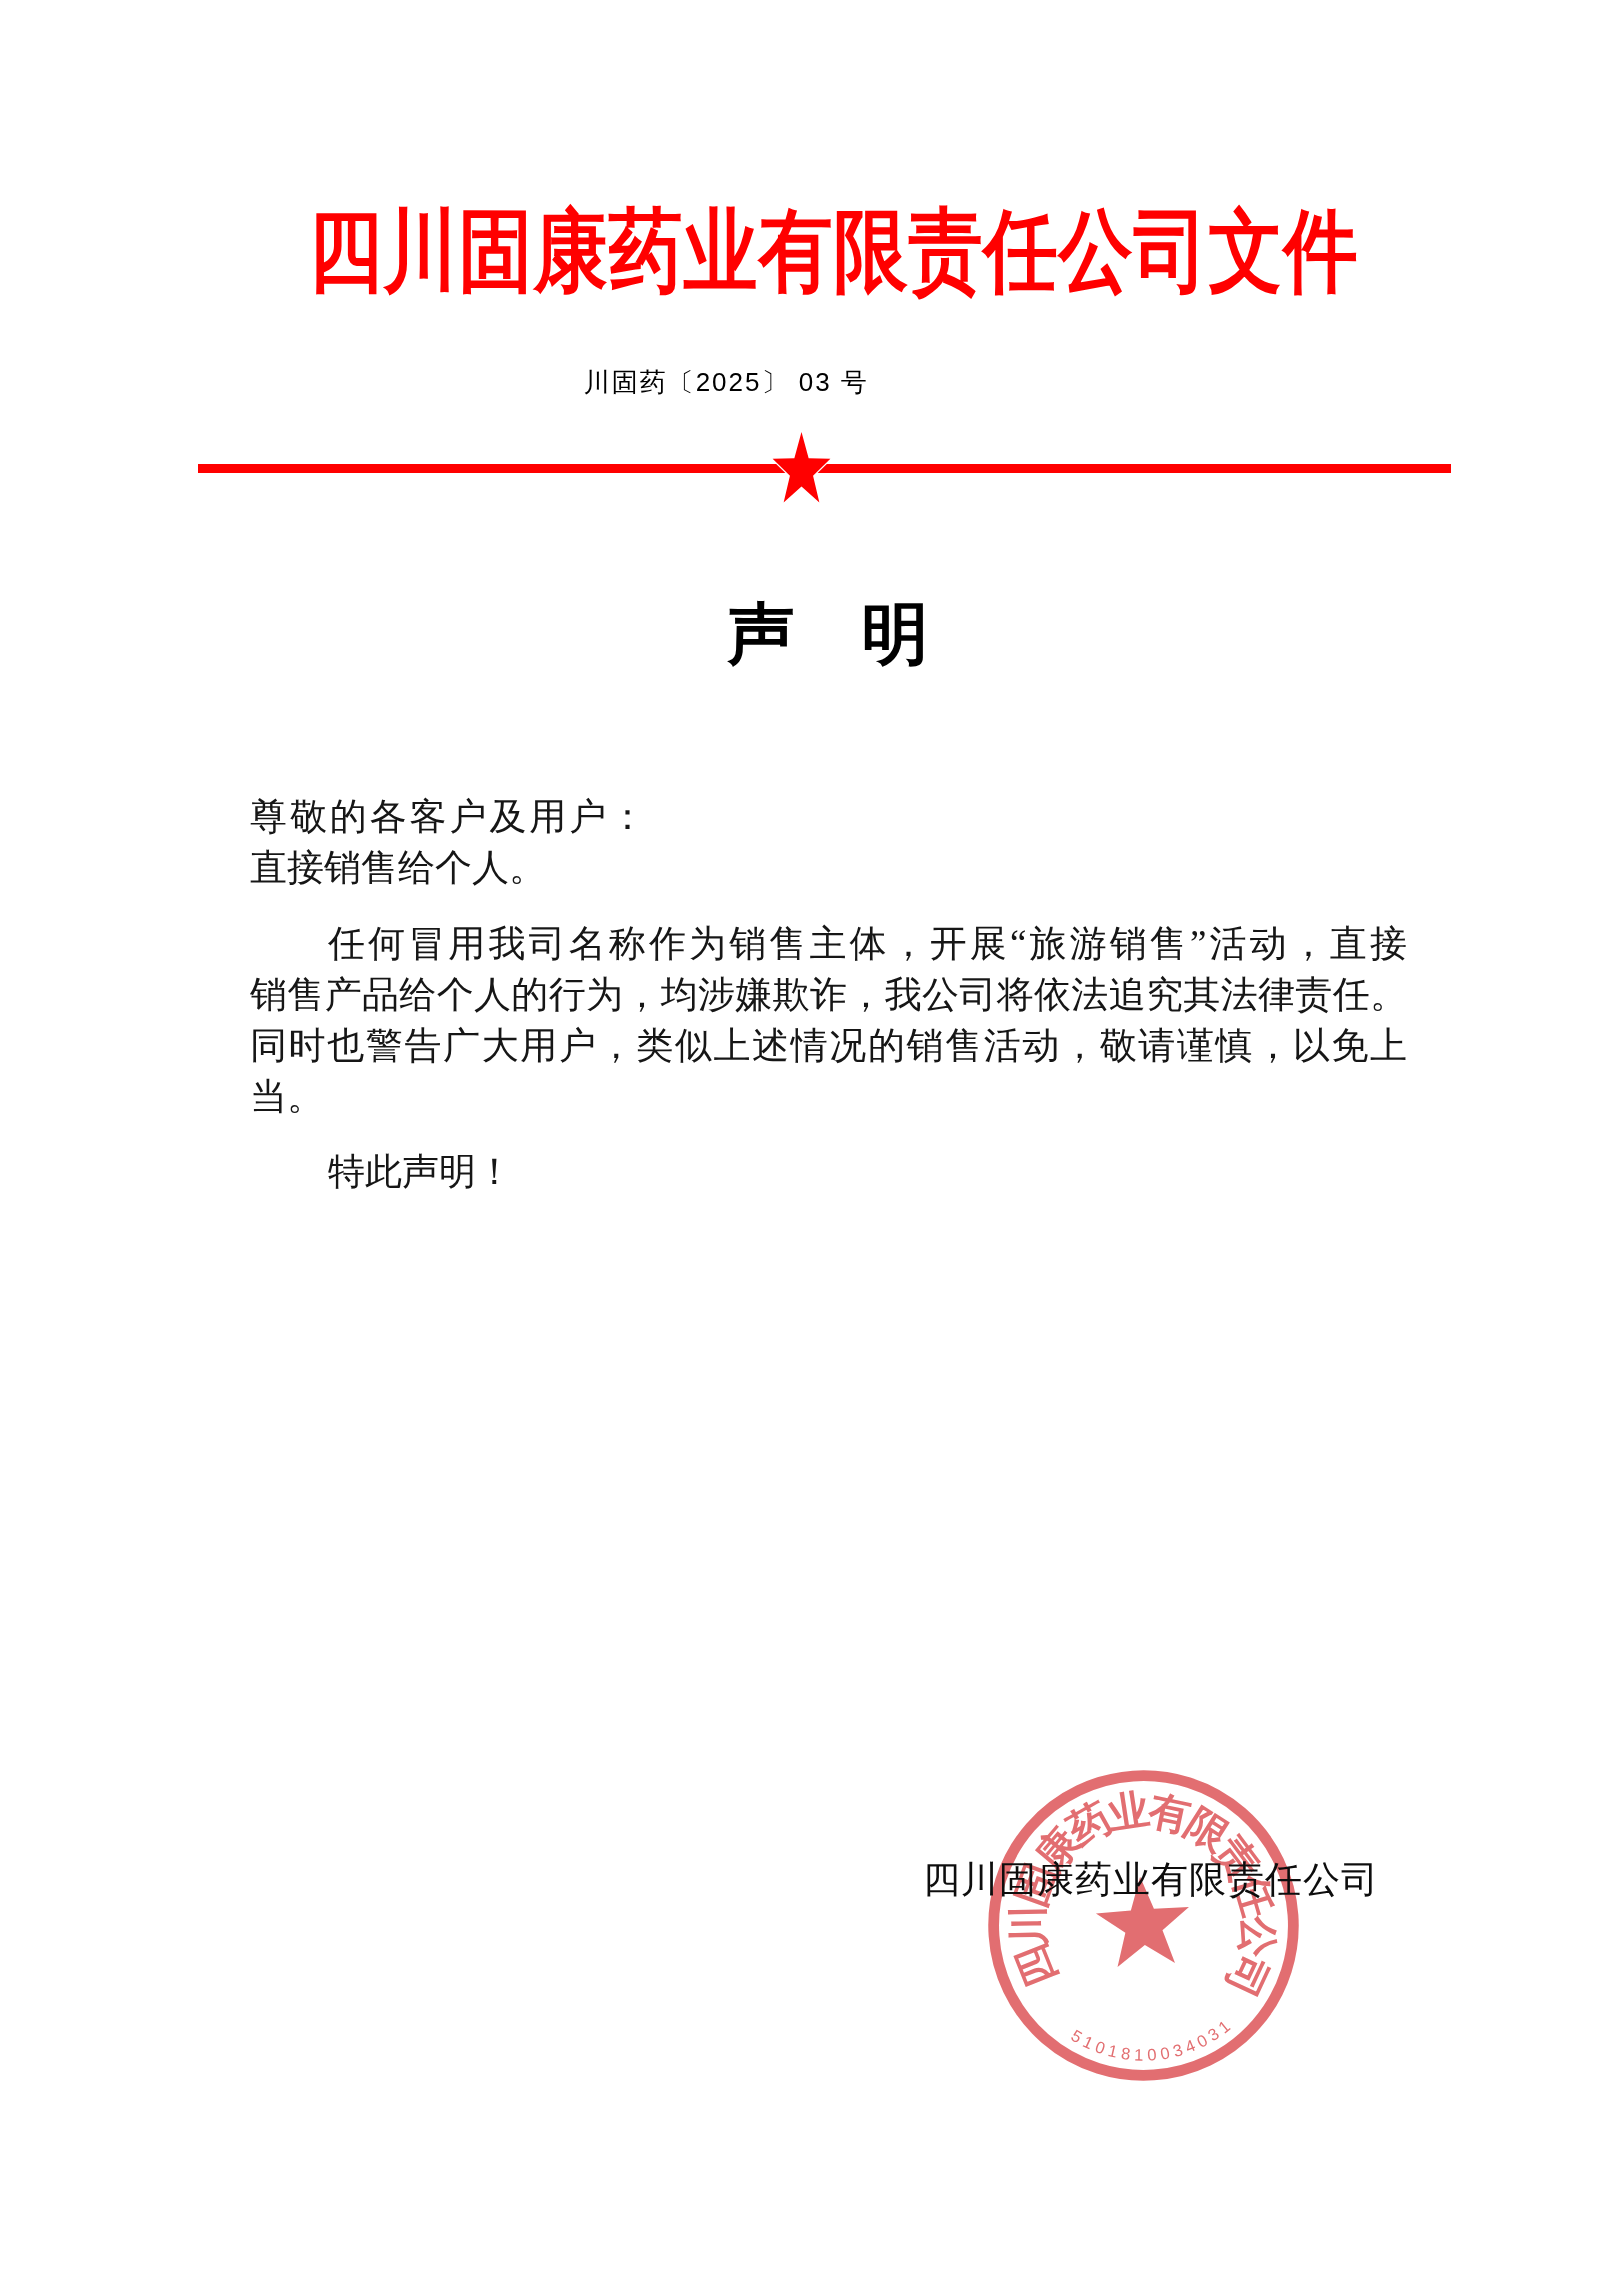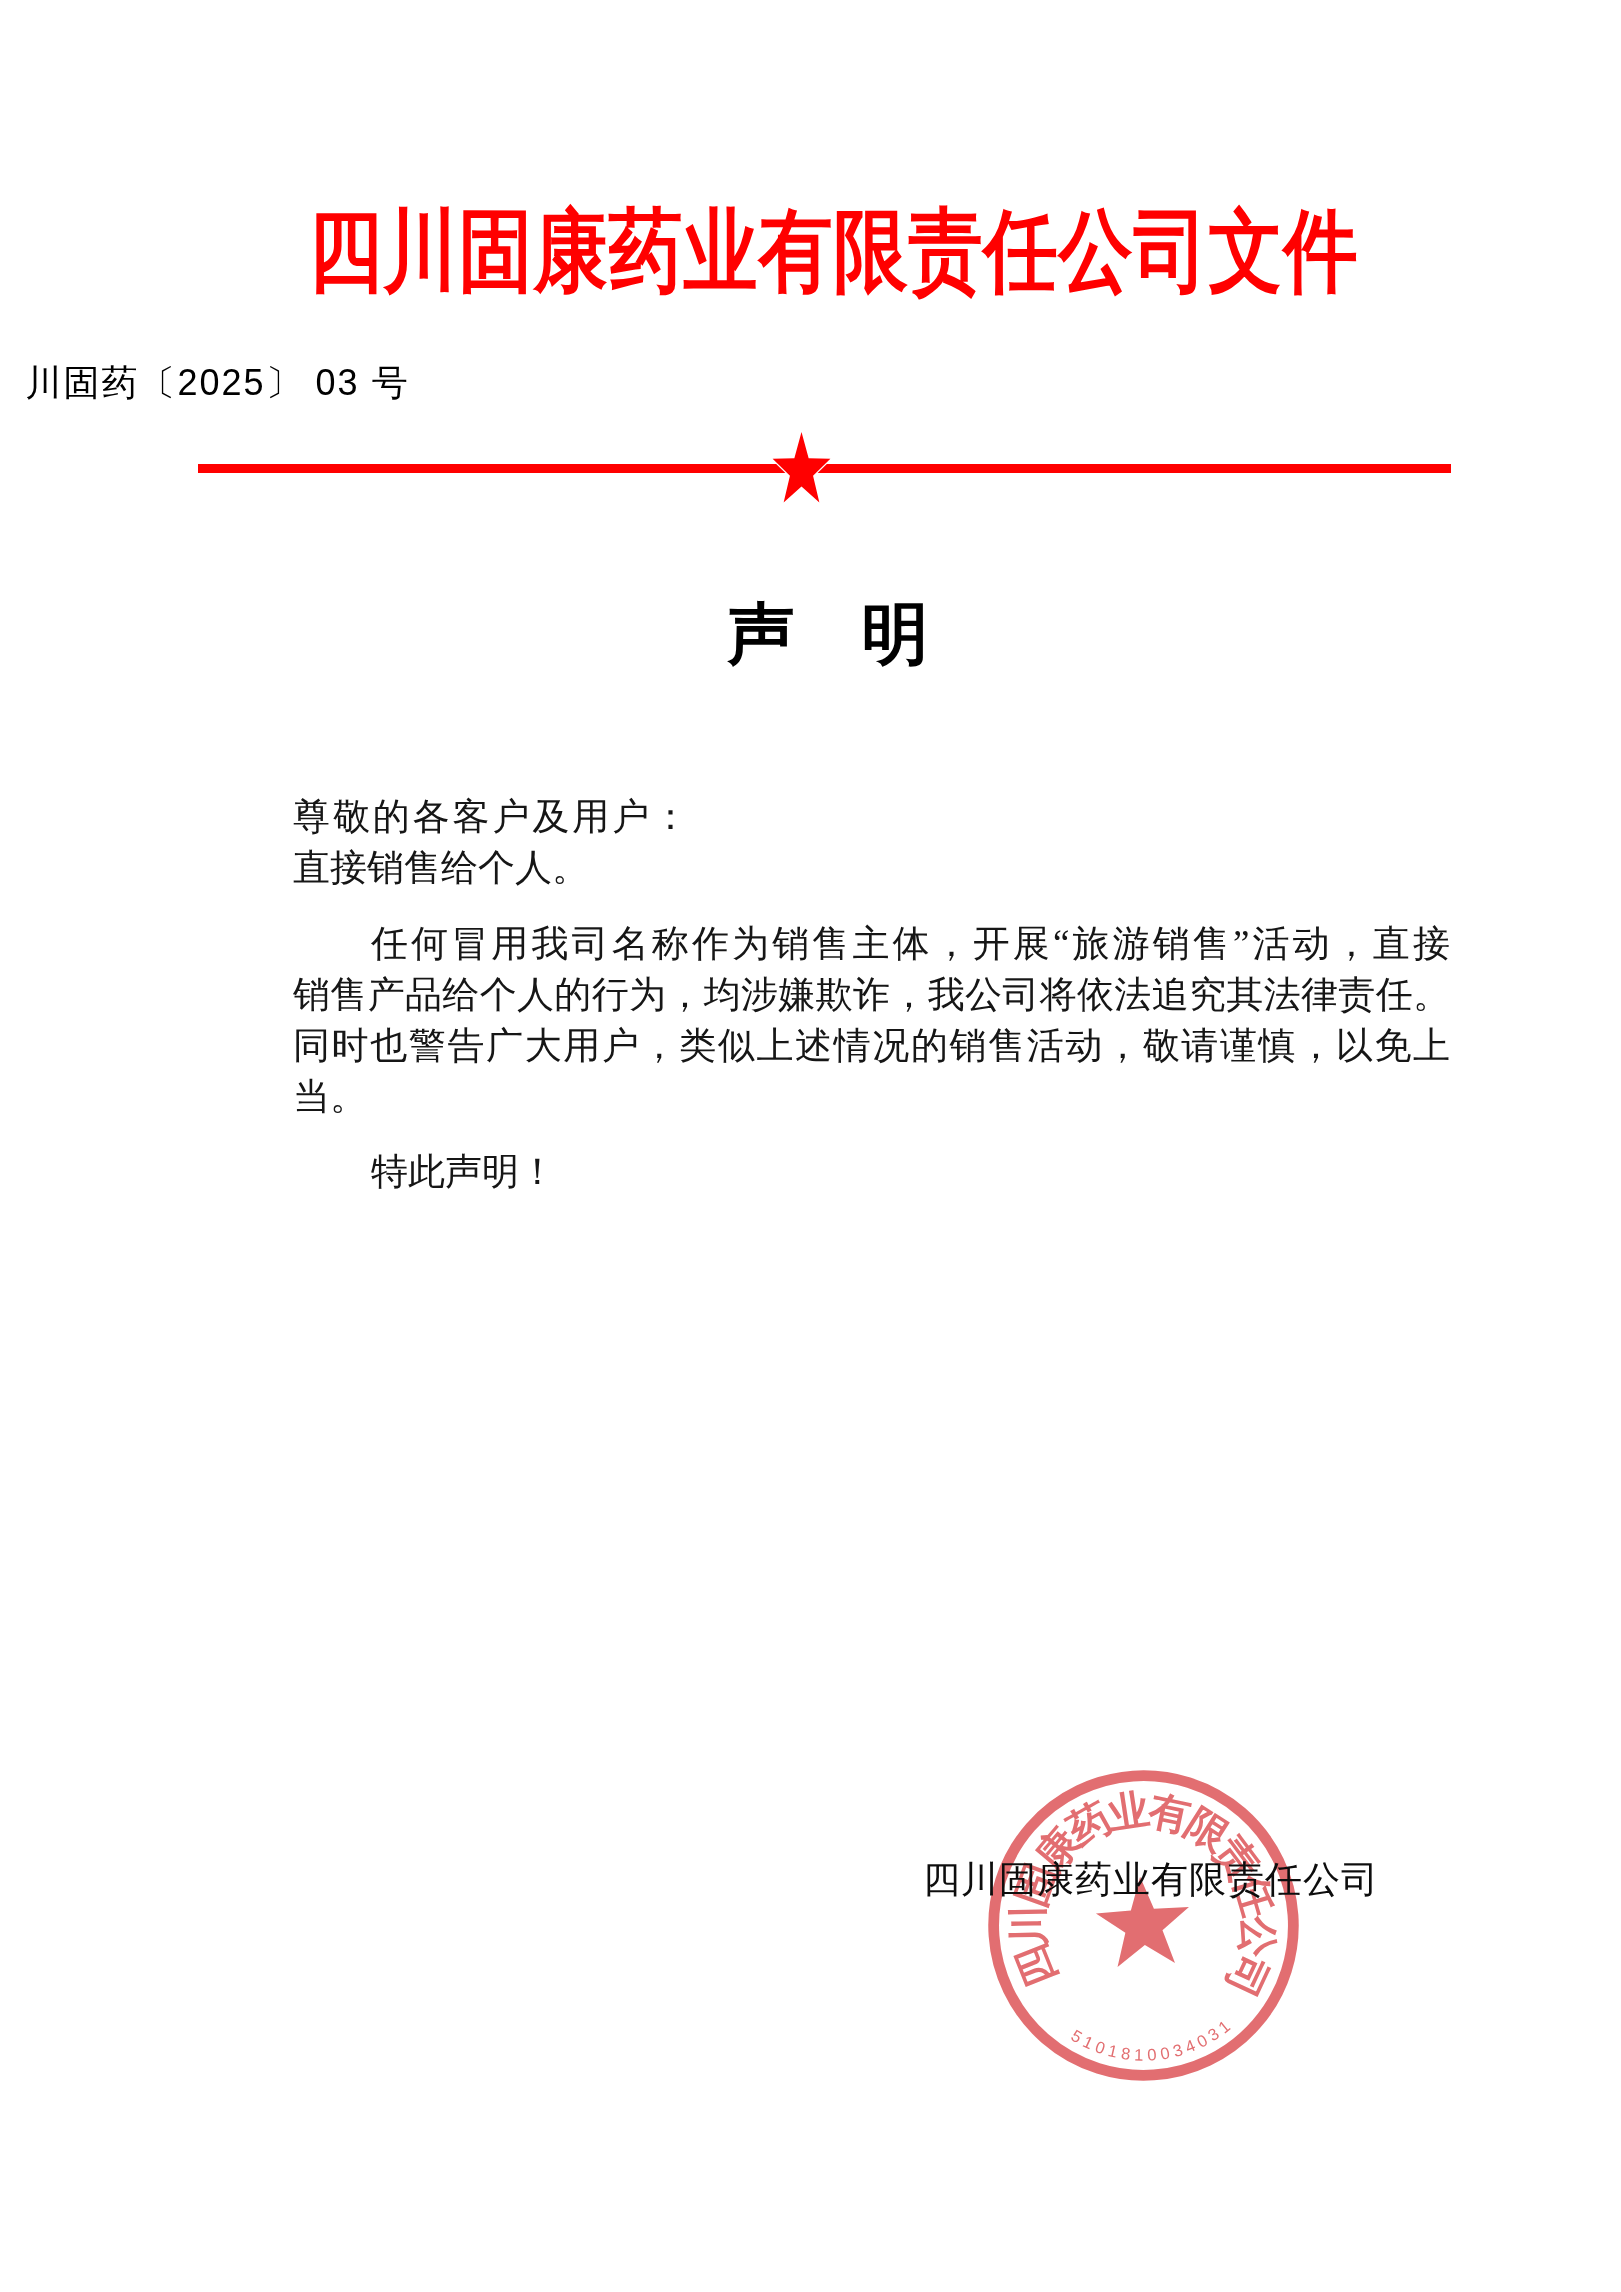--- a/index.html
+++ b/index.html
@@ -17,42 +17,42 @@
     position:absolute;left:306px;top:210px;width:1055px;
     font-size:74px;font-weight:700;letter-spacing:1px;
     line-height:82px;white-space:nowrap;text-align:center;
     color:#ff0000;
     transform:scaleY(1.22);transform-origin:50% 50%;
     font-family:"Liberation Serif", serif;
   }
   .doc-number{
     position:absolute;left:0;top:361px;width:1427px;
     box-sizing:border-box;padding-left:25.5px;
-    font-size:36px;letter-spacing:2px;line-height:43px;
+    text-align:center;font-size:26px;letter-spacing:2px;line-height:43px;
     color:#000;
     font-family:"Liberation Sans", sans-serif;
   }
   .divider{
     position:absolute;left:198px;top:464px;width:1253px;height:8.8px;
     background:#ff0000;
   }
   .divider-star{
     position:absolute;left:770px;top:429px;width:63px;height:76px;
   }
   
   .subject{
     position:absolute;left:17.6px;top:596px;width:1621px;
     text-align:center;font-size:67px;font-weight:700;line-height:76px;
     color:#000;
     font-family:"Liberation Sans", sans-serif;
   }
   
   .body-block{
     position:absolute;left:250px;top:791px;width:1157px;
-    font-size:37px;line-height:51px;color:#161616;margin-left:43px;
+    font-size:37px;line-height:51px;color:#161616;
   }
   .line{height:51px;overflow:visible;white-space:nowrap;}
   .stretch{white-space:normal;text-align:justify;text-align-last:justify;}
   .indent{padding-left:78px;box-sizing:border-box;}
   .salutation{letter-spacing:2.9px;}
   .gap-lg{margin-top:33px;}
   .gap-md{margin-top:27.4px;}
   .gap-sm{margin-top:24.5px;}
   
   .seal{

